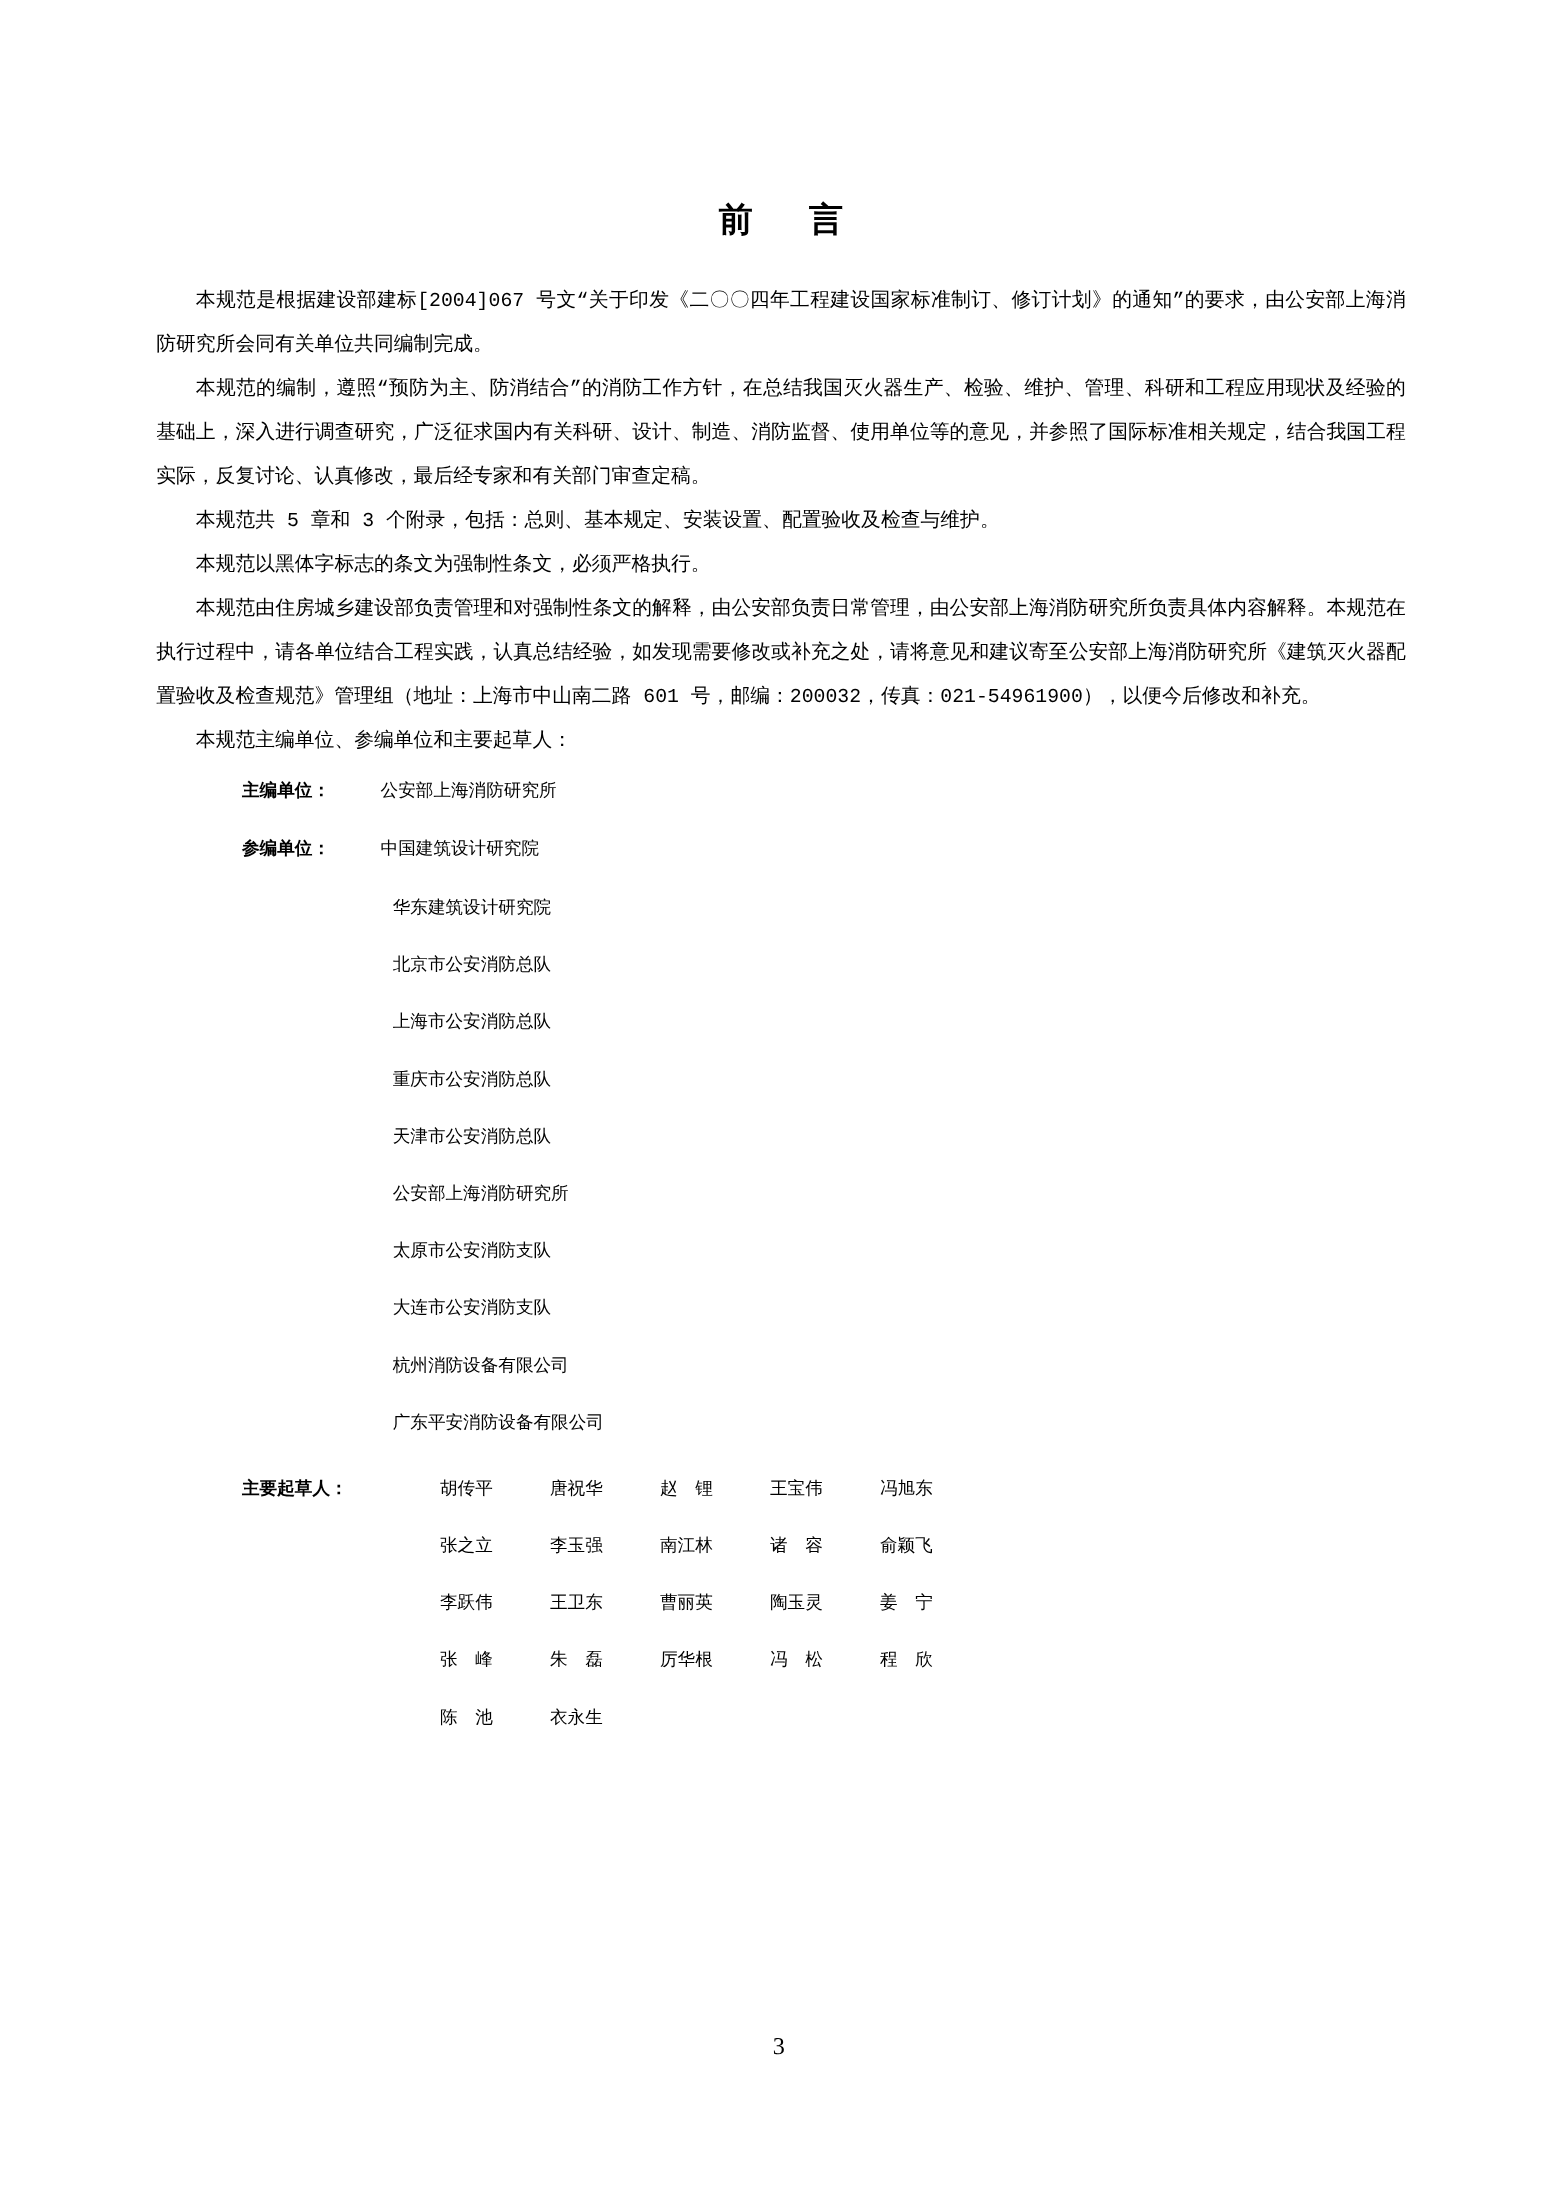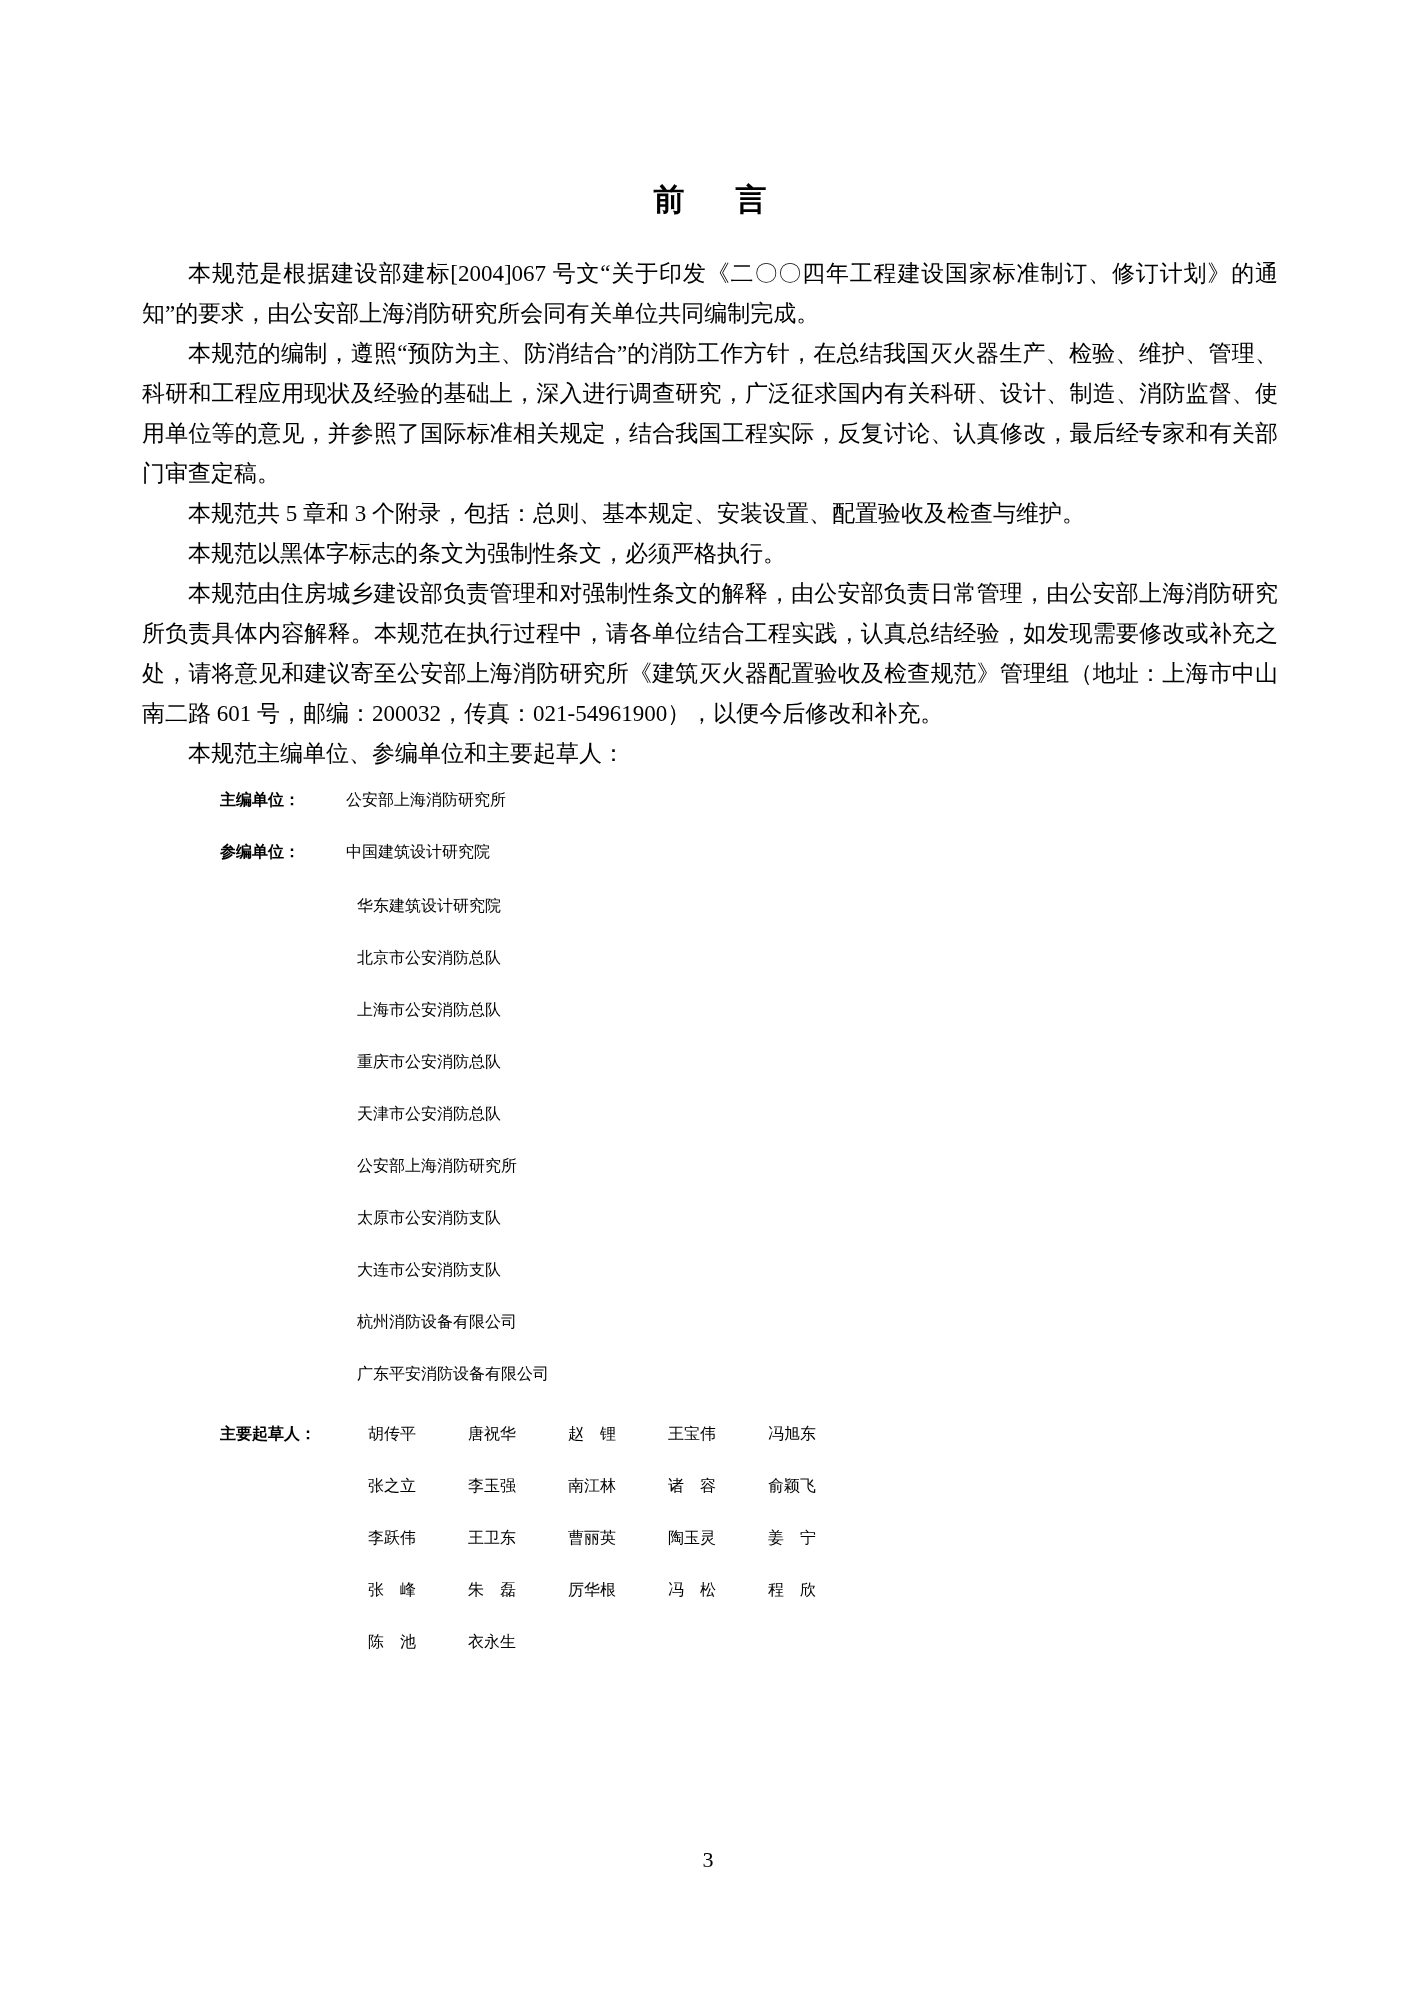--- a/index.html
+++ b/index.html
@@ -24,40 +24,41 @@
     font-family: Liberation Sans, sans-serif;
     font-weight: bold;
     font-size: 31px;
     line-height: 44px;
     letter-spacing: 10px;
     text-indent: 10px; 
   }
   .paragraphs { margin-top: 32px; }
   .para {
     margin: 0;
-    font-size: 23px;
+    font-size: 18px;
     line-height: 40px;
     text-align: justify;
     text-indent: 2em;
     word-break: break-all;
+    font-family: Liberation Mono, monospace;
   }
   .editors { font-size: 16px; line-height: 52px; }
   .unit-row { margin-left: 78px; }
   .label {
     font-family: "Liberation Sans", "DejaVu Sans", sans-serif;
     font-weight: bold;
     display: inline-block;
   }
   .label-unit { width: 126px; }
   .other-units { margin-top: 2px; }
   .other-units .unit-item { margin-left: 215px; }
   .drafters { display: flex; margin-top: 8px; margin-left: 78px; }
   .label-drafters { width: 148px; flex: 0 0 148px; }
   .name-rows { flex: 1; }
-  .name-row { white-space: pre; }
+  .name-row { white-space: pre; margin-left: 32px; }
   .name-cell {
     display: inline-block;
     width: 71px;
     margin-right: 29px;
     white-space: pre;
   }
   .page-number {
     position: absolute;
     top: 1846px;
     left: 0;

